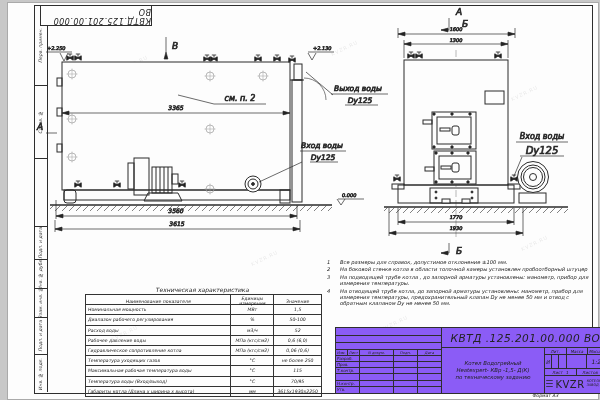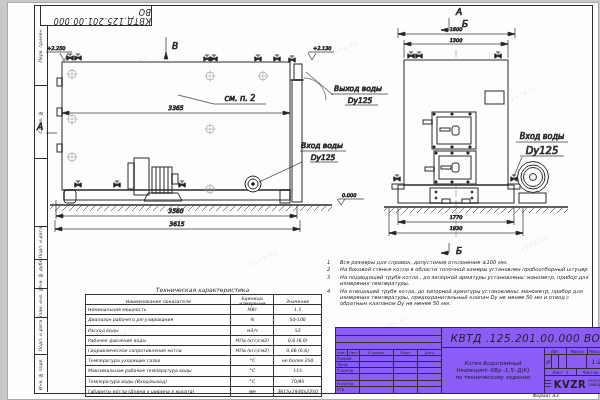--- a/index.html
+++ b/index.html
@@ -55,21 +55,21 @@
   .tb-lit{width:21.6px;display:flex;border-right:0.8px solid #2e2e2e;}
   .tb-lit div{flex:1;border-right:0.6px solid #2e2e2e;font-size:5px;font-style:italic;display:flex;align-items:center;justify-content:center;}
   .tb-lit div:last-child{border-right:none;}
   .tb-mass{width:20.8px;border-right:0.8px solid #2e2e2e;}
   .tb-scale{width:21.6px;display:flex;align-items:center;justify-content:center;font-size:6px;font-style:italic;}
   .tb-sheets{display:flex;height:7px;border-bottom:0.8px solid #2e2e2e;font-size:4.2px;font-style:italic;}
   .tb-sheets .sh1{width:32px;border-right:0.8px solid #2e2e2e;display:flex;justify-content:center;gap:3px;line-height:7px;}
   .tb-sheets .sh2{flex:1;display:flex;justify-content:center;gap:3px;line-height:7px;}
   .tb-logo{height:16px;display:flex;align-items:center;justify-content:center;gap:2px;}
   .tb-logo .glyph{font-size:9px;font-weight:bold;}
-  .tb-logo .kvzr{font-size:10px;font-weight:bold;letter-spacing:0.5px;}
+  .tb-logo .kvzr{font-size:10px;font-weight:normal;letter-spacing:0.5px;}
   .tb-logo .co{font-size:3.4px;line-height:3.8px;font-style:italic;}
   .tb-grid{left:0;top:0;width:105px;height:65px;}
   .tb-chg{position:absolute;left:0;top:0;width:105px;height:21px;}
   .tb-chg .h{position:absolute;left:0;width:105px;border-top:0.7px solid #2e2e2e;}
   .tb-hdr{position:absolute;left:0;top:21px;width:105px;height:6.5px;display:flex;border-top:0.8px solid #2e2e2e;border-bottom:0.8px solid #2e2e2e;}
   .tb-hdr div{font-size:3.6px;font-style:italic;text-align:center;line-height:6px;border-right:0.7px solid #2e2e2e;overflow:hidden;}
   .tb-rows{position:absolute;left:0;top:27.5px;width:105px;}
   .tb-r{display:flex;height:6.25px;border-bottom:0.7px solid #2e2e2e;}
   .tb-r div{font-size:4px;font-style:italic;line-height:6px;padding-left:1px;border-right:0.7px solid #2e2e2e;overflow:hidden;}
   .tb-r .c1{width:24px;}

